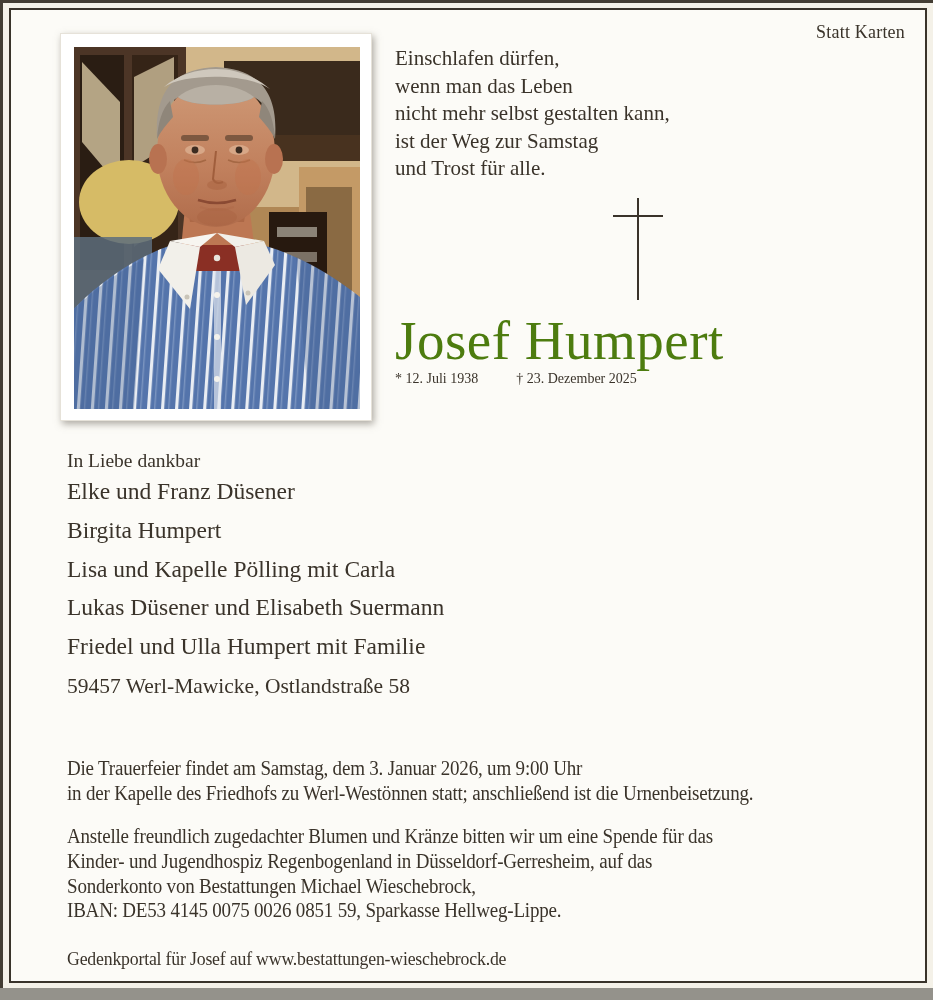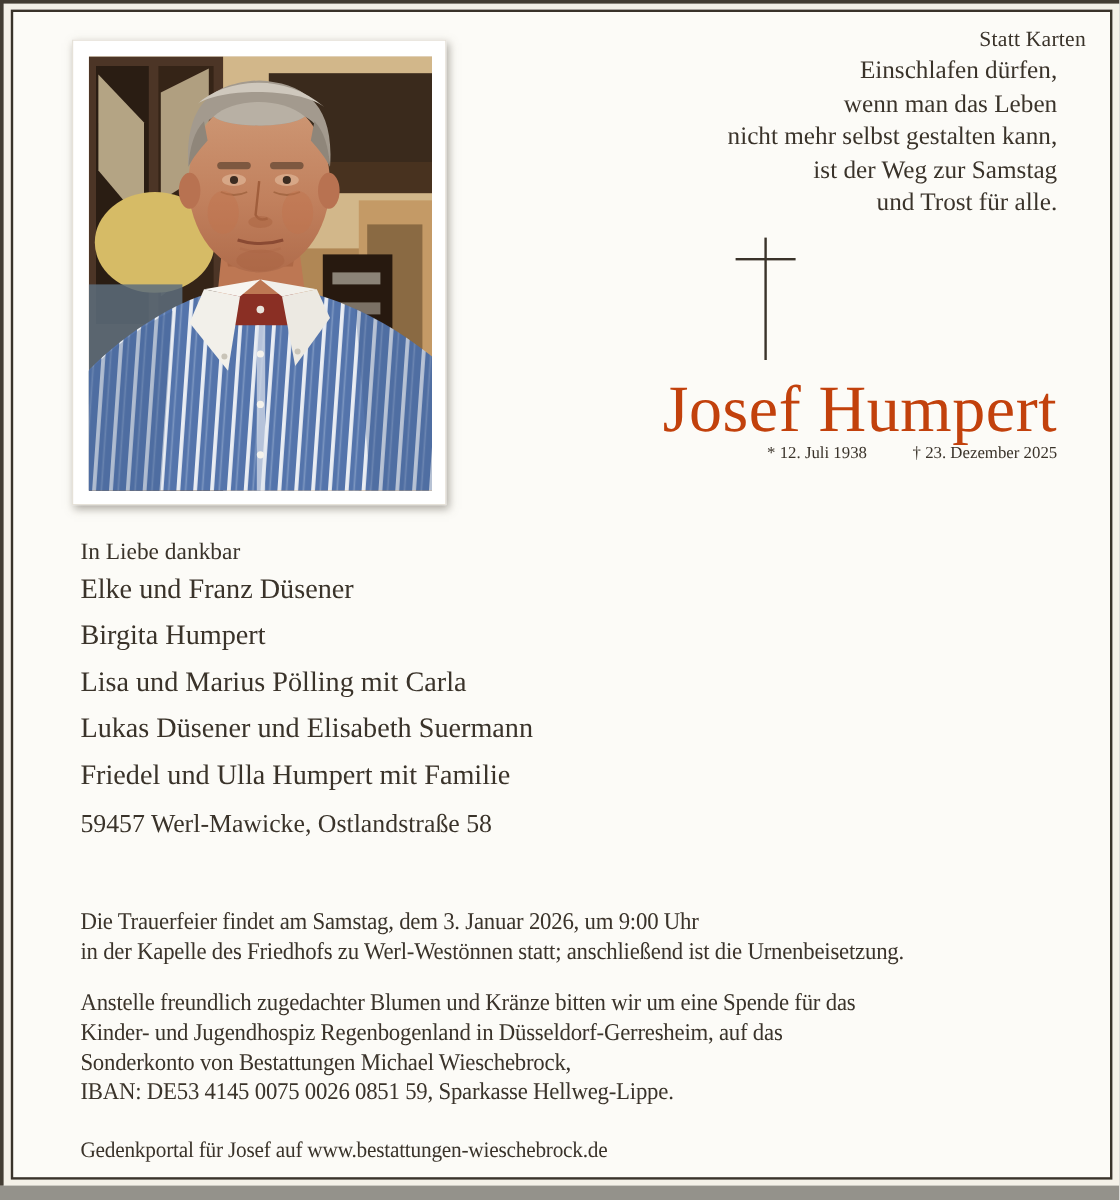--- a/index.html
+++ b/index.html
@@ -36,34 +36,34 @@
     width:312px; height:388px;
     background:#ffffff;
     padding:13px;
     border:1px solid #e6e2d9;
     box-shadow:2px 3px 7px rgba(110,104,92,0.55);
   }
   .photo svg { display:block; width:286px; height:362px; }
   
   .right-col {
     position:absolute; left:392px; top:42px; width:486px;
-    text-align:right;
+    text-align:left;
   }
   .poem { font-size:21px; line-height:27.5px; }
   .cross {
     position:relative;
     width:54px; height:102px;
     margin:15px auto 0 auto;
   }
   .cross .v { position:absolute; left:26px; top:0; width:2px; height:102px; background:#3a332a; }
   .cross .h { position:absolute; left:2px; top:17px; width:50px; height:2px; background:#3a332a; }
   .deceased-name {
     margin-top:11px;
     font-size:55px; font-weight:normal;
-    color:#c2410c; letter-spacing:0.5px;
+    color:#4d7c0f; letter-spacing:0.5px;
     line-height:1.1;
   }
   .dates { font-size:14px; }
   .dates .birth { margin-right:38px; }
   
   .mourners { position:absolute; left:64px; top:447px; }
   .mourners-intro { font-size:19.5px; }
   .mourner-name { font-size:23.5px; line-height:38.8px; white-space:nowrap; }
   .address { position:absolute; left:64px; top:671px; font-size:21.5px; }
   
@@ -195,21 +195,21 @@
       <div class="deceased-name">Josef Humpert</div>
       <div class="dates">
         <span class="birth">* 12. Juli 1938</span><span class="death">† 23. Dezember 2025</span>
       </div>
     </div>
 
     <div class="mourners">
       <div class="mourners-intro">In Liebe dankbar</div>
       <div class="mourner-name">Elke und Franz Düsener</div>
       <div class="mourner-name">Birgita Humpert</div>
-      <div class="mourner-name">Lisa und Marius Pölling mit Carla</div>
+      <div class="mourner-name">Lisa und Kapelle Pölling mit Carla</div>
       <div class="mourner-name">Lukas Düsener und Elisabeth Suermann</div>
       <div class="mourner-name">Friedel und Ulla Humpert mit Familie</div>
     </div>
 
     <div class="address">59457 Werl-Mawicke, Ostlandstraße 58</div>
 
     <div class="service condensed">
       <div>Die Trauerfeier findet am Samstag, dem 3. Januar 2026, um 9:00 Uhr</div>
       <div>in der Kapelle des Friedhofs zu Werl-Westönnen statt; anschließend ist die Urnenbeisetzung.</div>
     </div>

